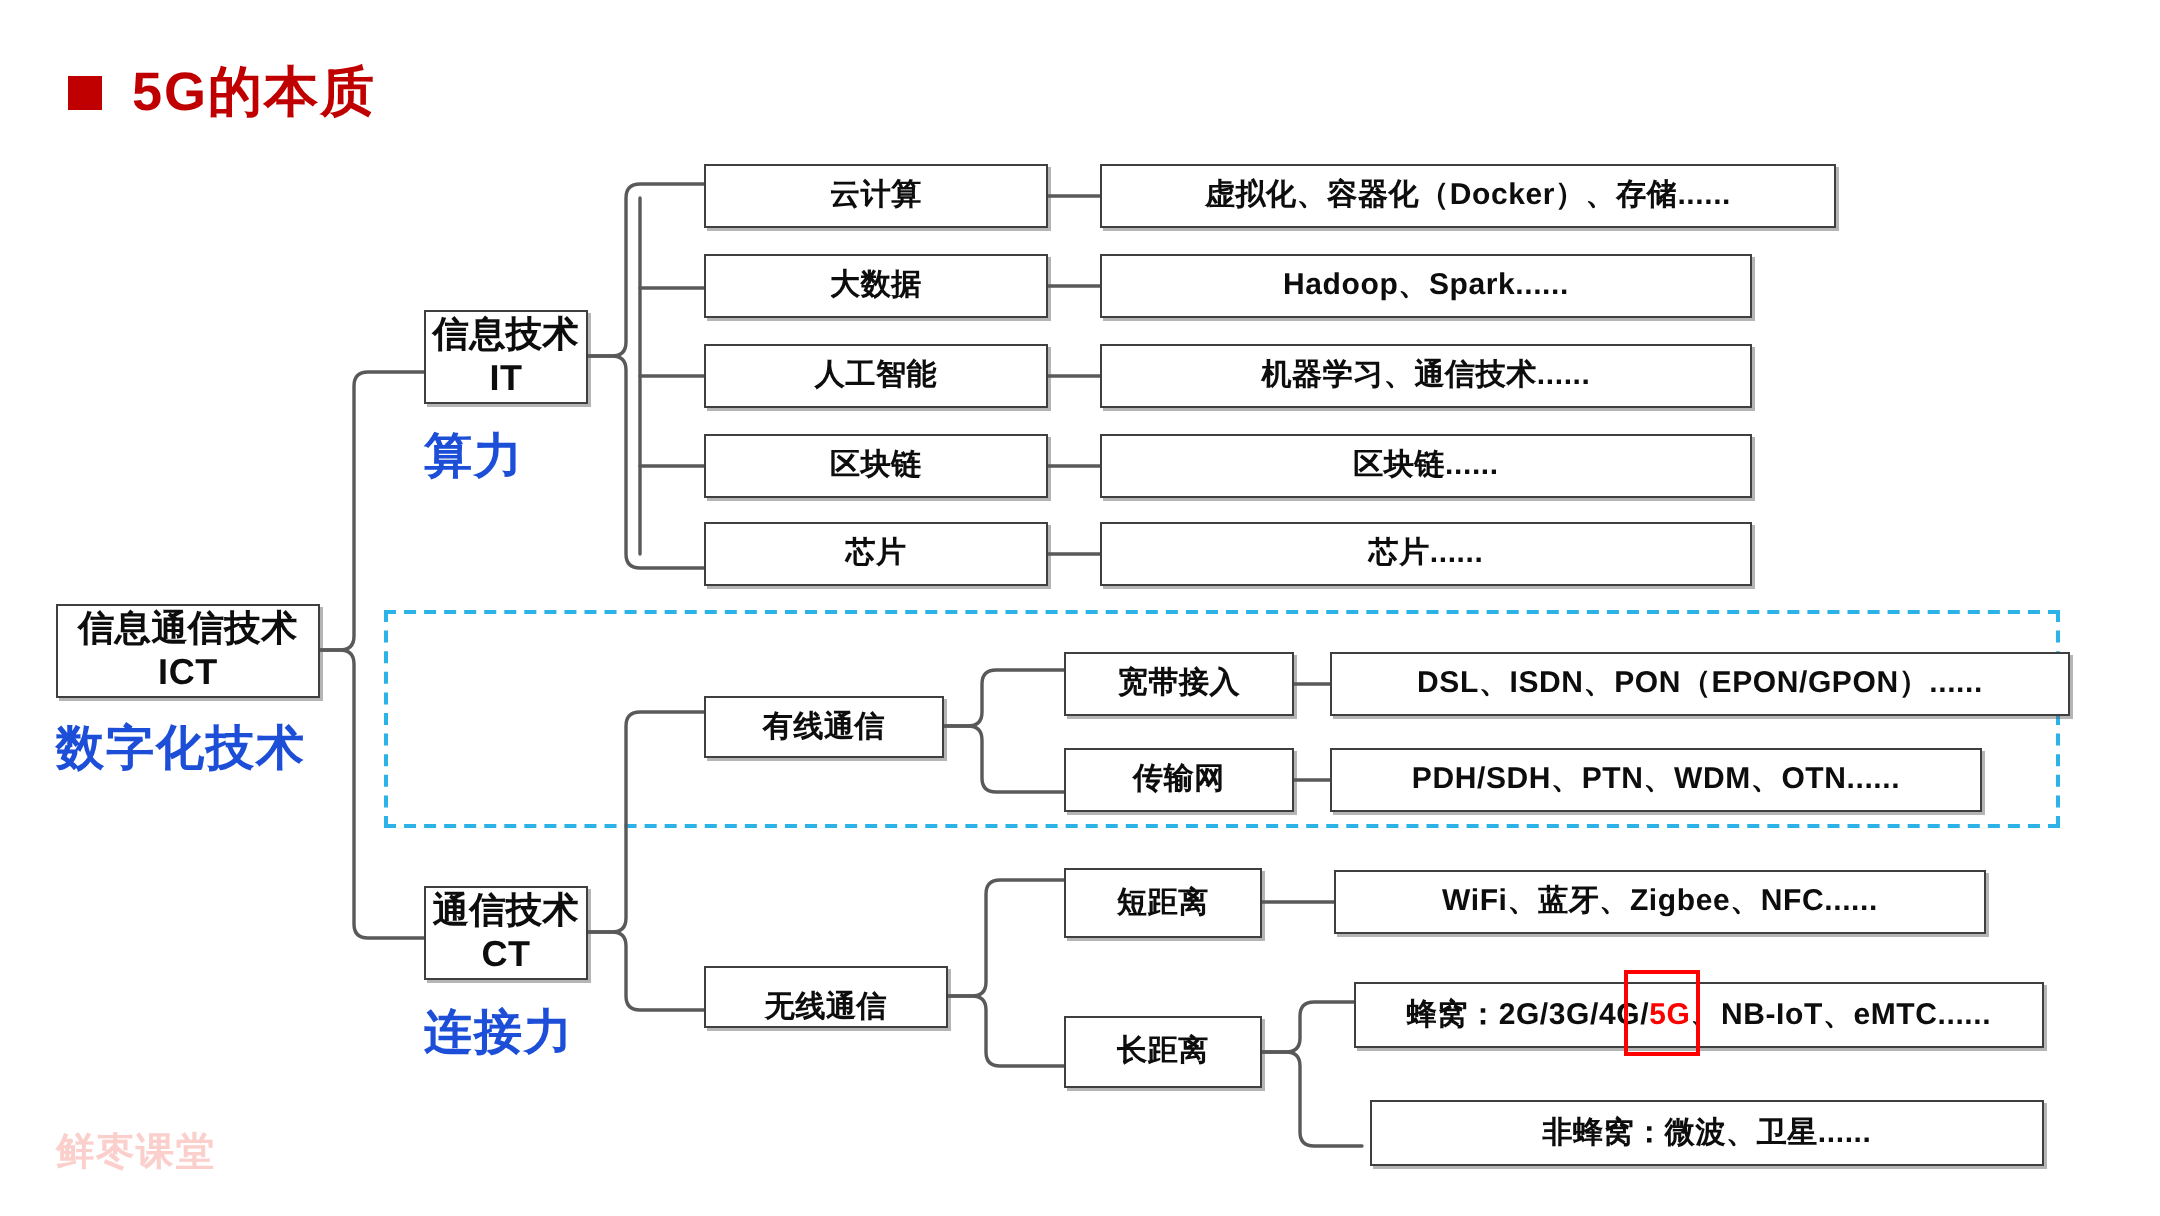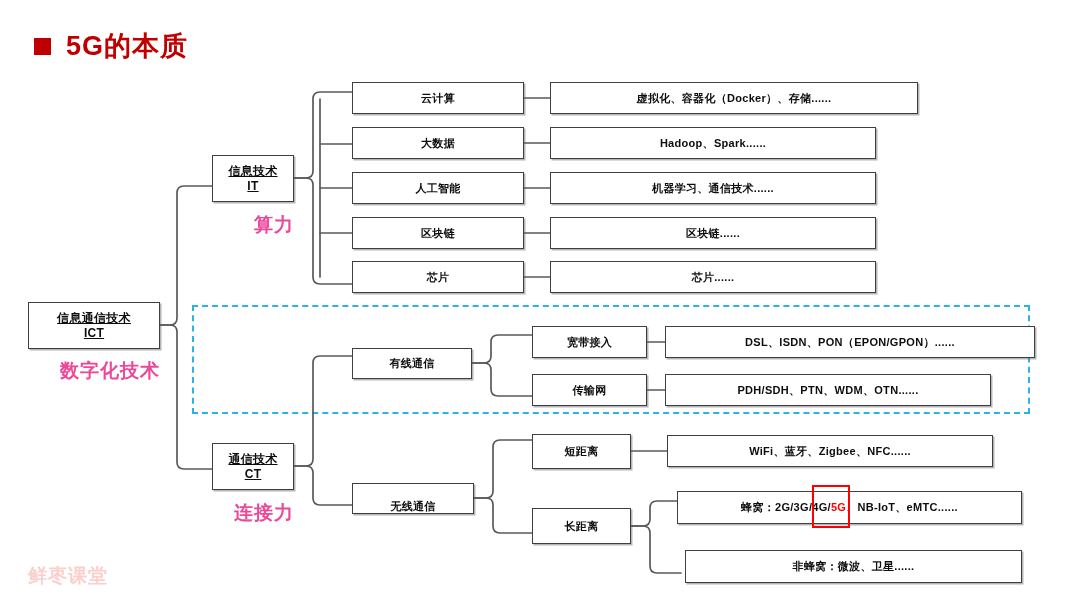--- a/index.html
+++ b/index.html
@@ -26,30 +26,30 @@
     background:#ffffff;
     display:flex;align-items:center;justify-content:center;
     text-align:center;
     font-weight:bold;
     color:#0d0d0d;
     box-shadow:1.5px 1.5px 0 rgba(90,90,90,.45);
     line-height:1.18;
     letter-spacing:.3px;
   }
   .box.two-line{flex-direction:column;}
-  .fs13{font-size:12px;text-decoration:underline;}
-  .fs14{font-size:11px;}
+  .fs13{font-size:18px;}
+  .fs14{font-size:15px;}
 
   
   .red-cap{
     position:absolute;
-    color:#ec4899;
+    color:#1d4ed8;
     font-weight:bold;
-    font-size:19px;
-    text-align:right;
+    font-size:24px;
+    text-align:left;
     letter-spacing:1px;
     white-space:nowrap;
   }
 
   
   .dashed-region{
     position:absolute;
     box-sizing:border-box;
     border:2.5px dashed #2BB3E8;
     background:transparent;

